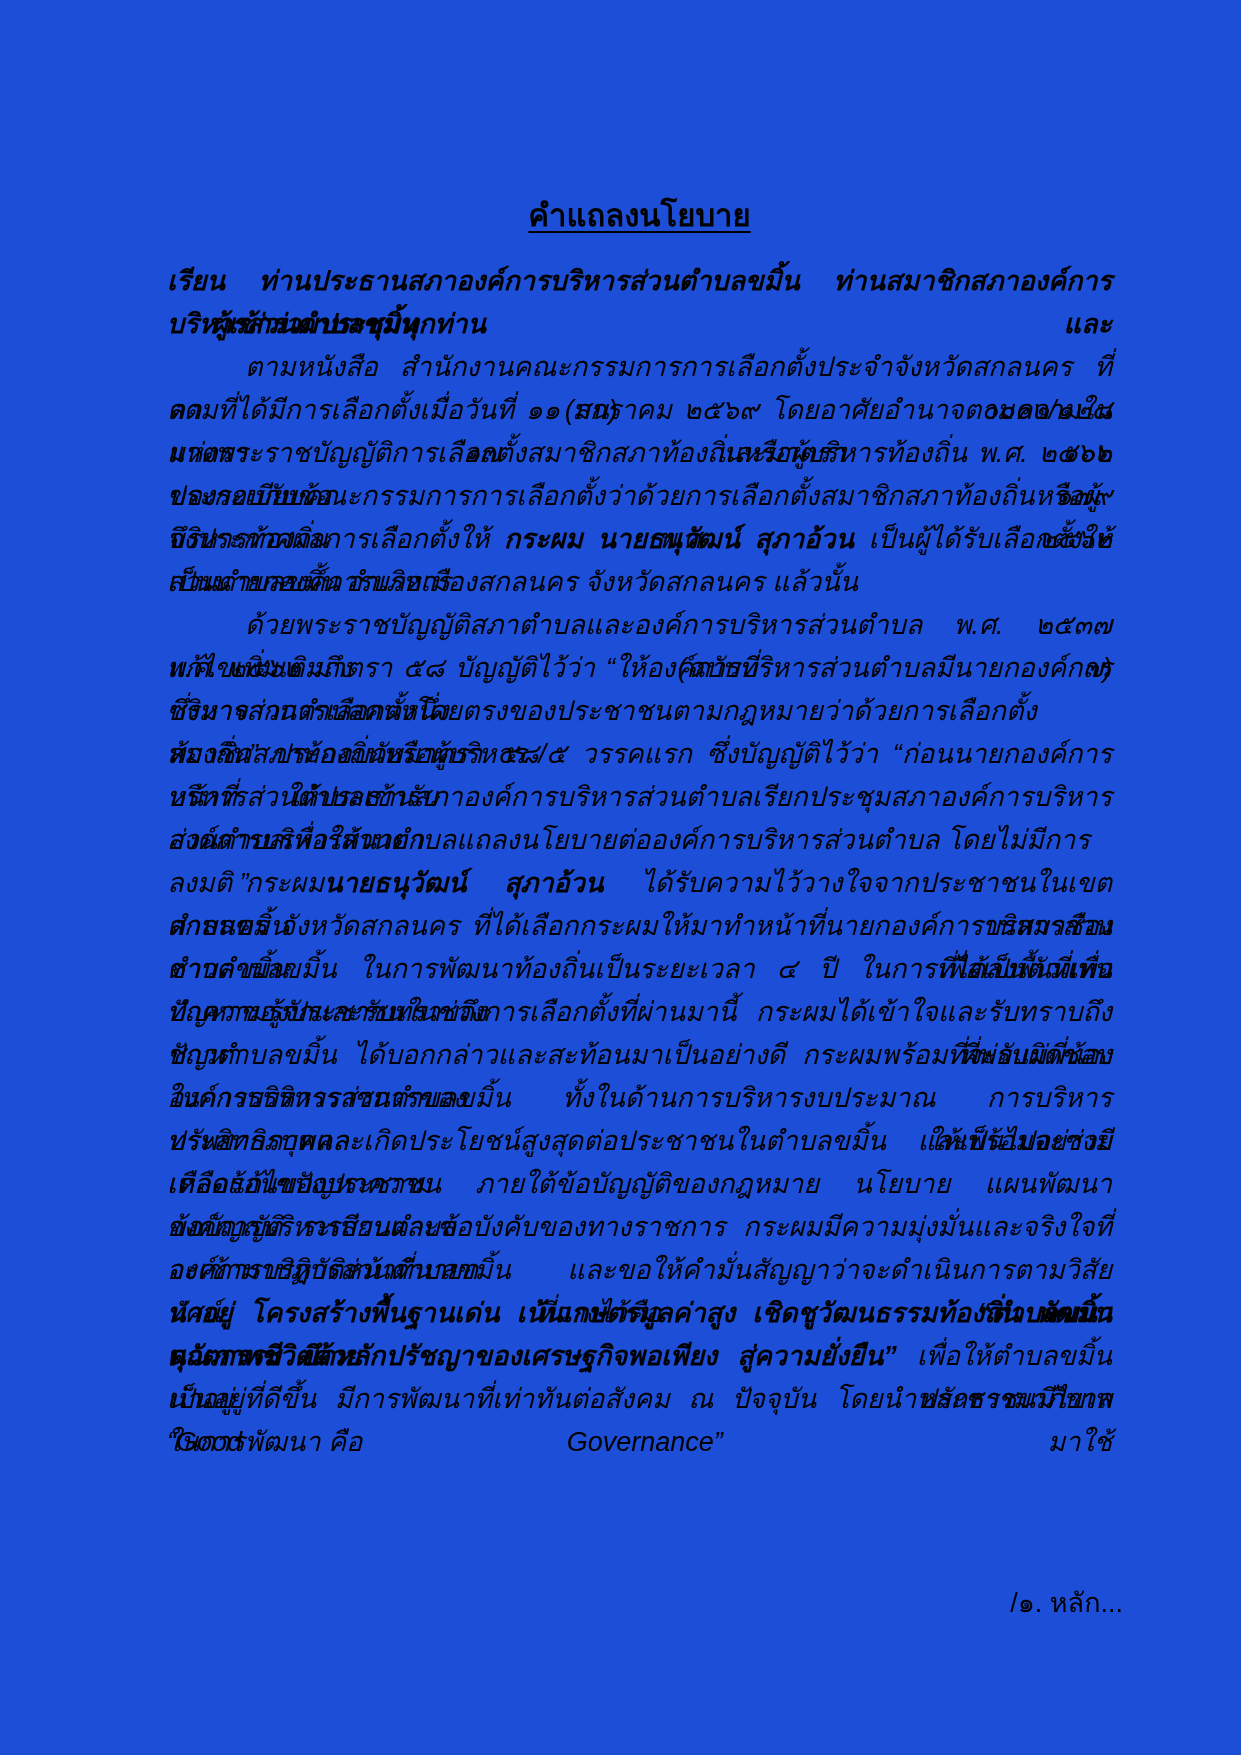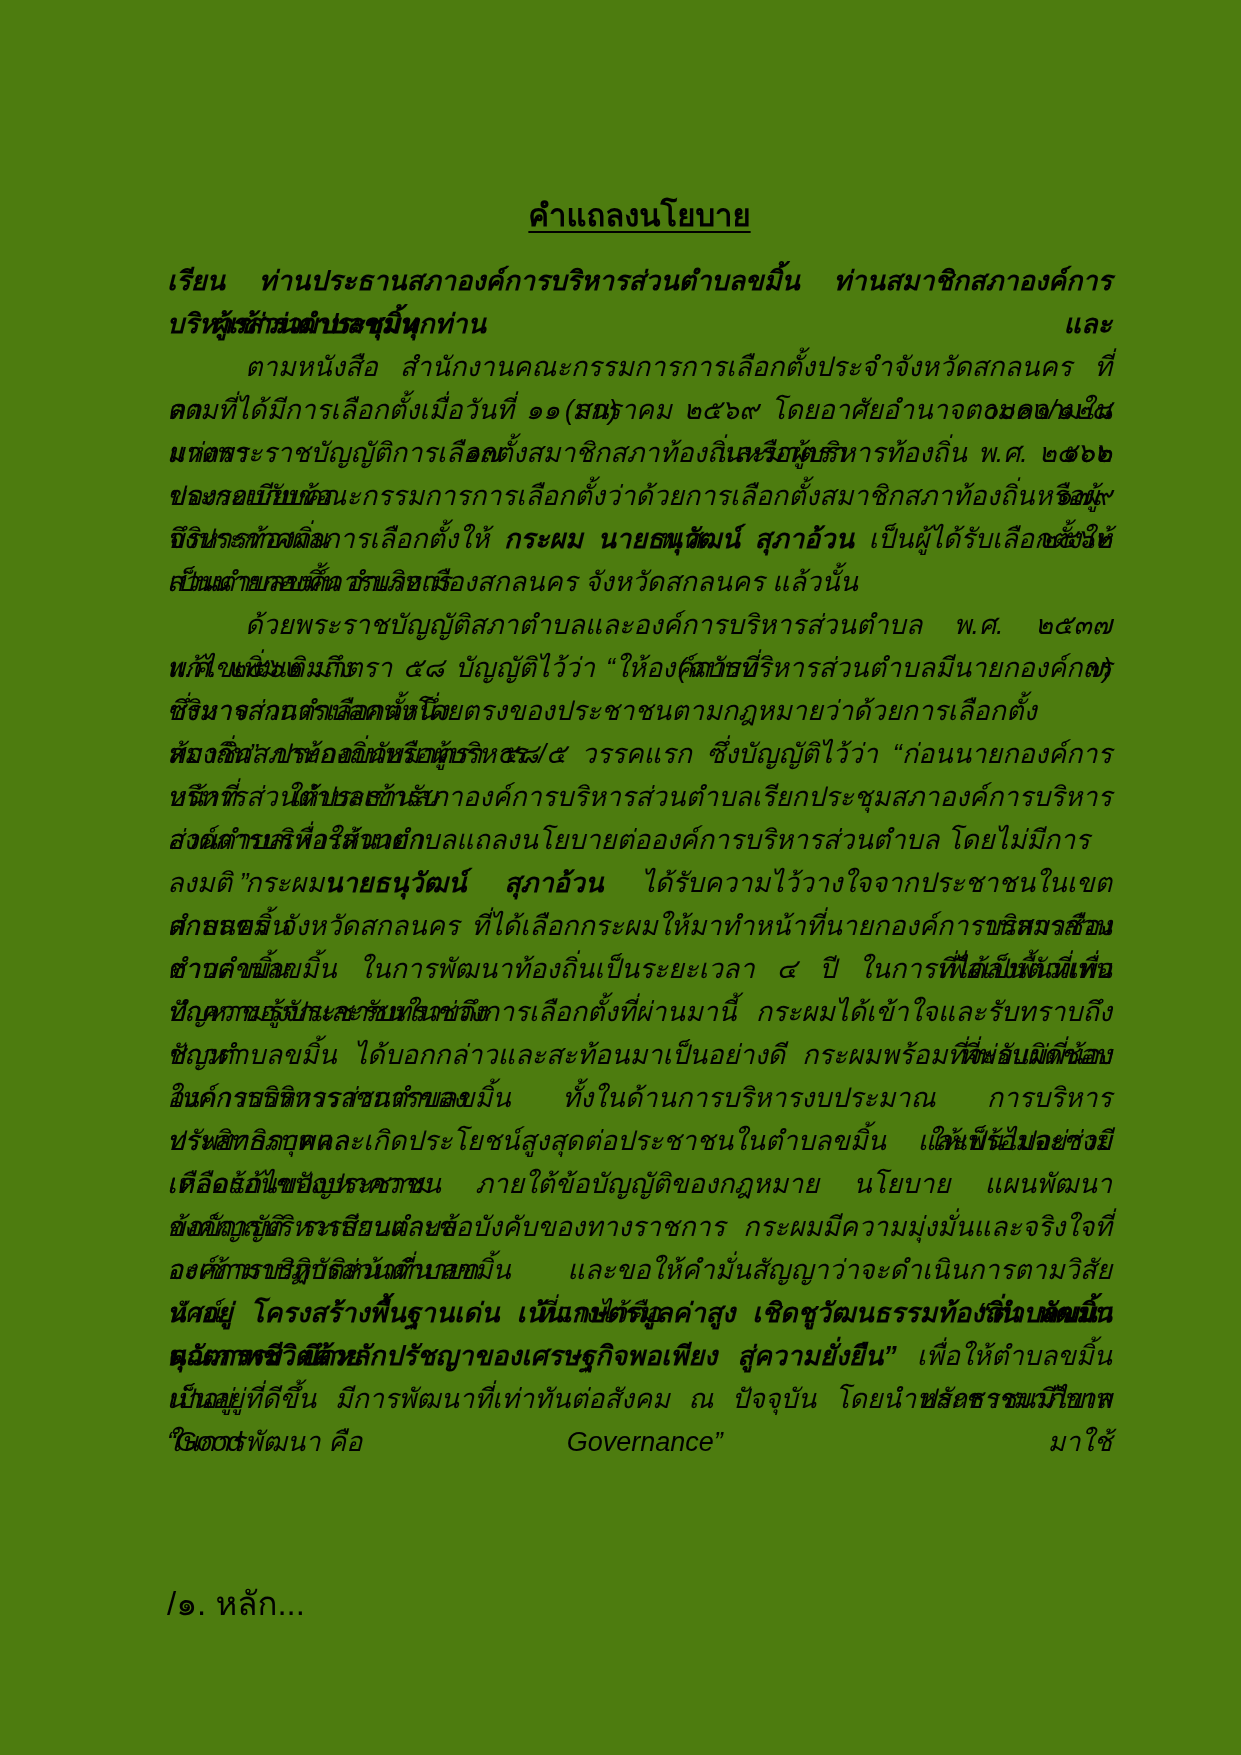--- a/index.html
+++ b/index.html
@@ -2,21 +2,21 @@
 <html lang="th"><head>
 <meta charset="utf-8">
 <style>
   html, body { margin: 0; padding: 0; }
   body { background: #e8e8e8; }
   .page {
     position: relative;
     width: 1241px;
     height: 1755px;
     margin: 0 auto;
-    background: #4d7c0f;
+    background: #1d4ed8;
     color: #000000;
     font-family: "Liberation Sans", sans-serif;
     overflow: hidden;
   }
   .doc-title {
     position: absolute;
     left: 167px;
     top: 194px;
     width: 945px;
     text-align: center;
@@ -45,21 +45,22 @@
   .doc-line.fill {
     text-align: justify;
     text-align-last: justify;
   }
   .doc-line .b { font-weight: 700; text-align: center; }
   .doc-footer {
     position: absolute;
     left: 167px;
     top: 1582px;
     width: 956px;
-    font-size: 33px;
+    text-align: right;
+    font-size: 27px;
     line-height: 43px;
   }
 </style>
 </head>
 <body>
 
 <div class="page">
   <div class="doc-title">
     <span class="underlined">คำแถลงนโยบาย</span>
   </div>

